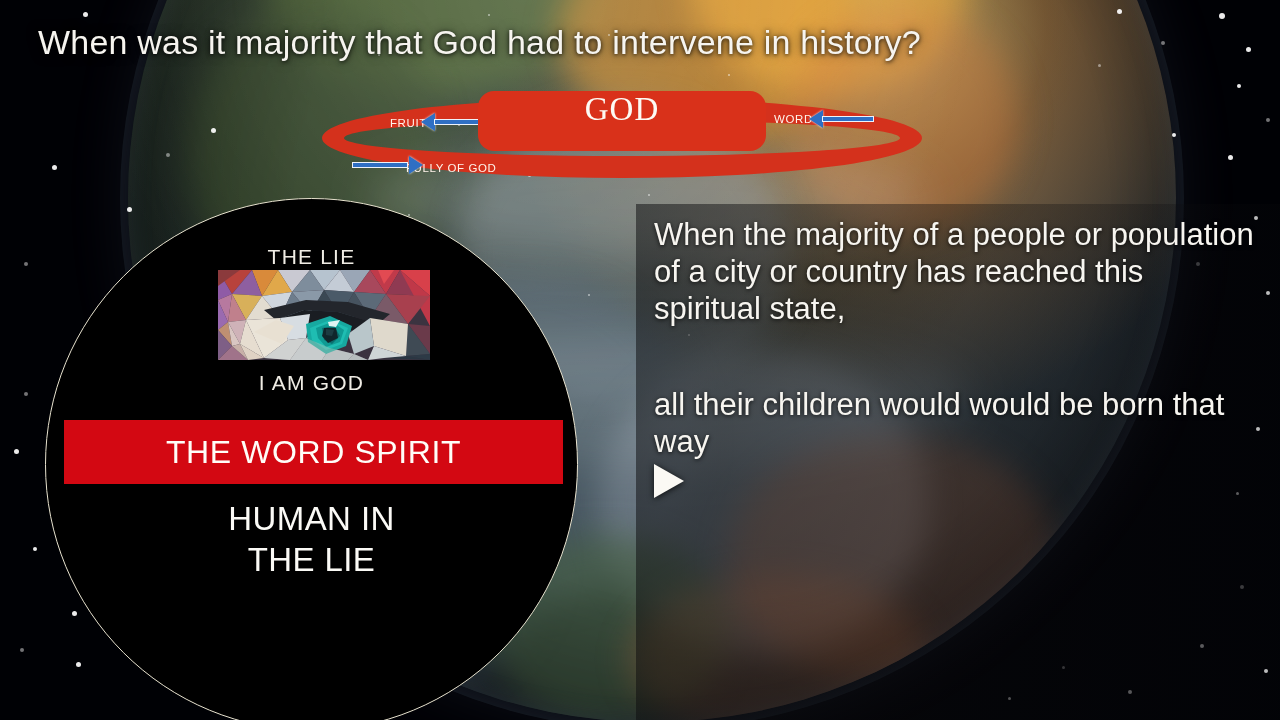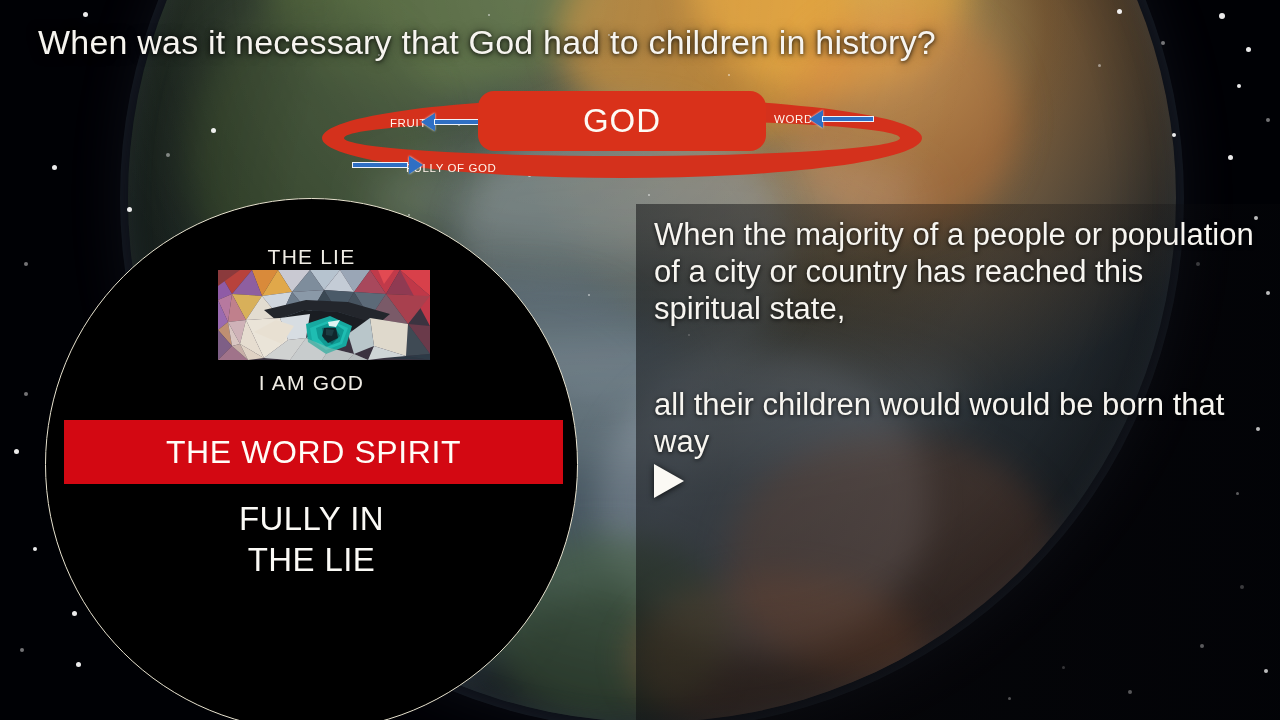--- a/index.html
+++ b/index.html
@@ -118,22 +118,22 @@
   }
   .god-box {
     position: absolute;
     left: 156px;
     top: 5px;
     width: 288px;
     height: 60px;
     background: #d9311a;
     border-radius: 16px;
     display: flex;
-    align-items: center;
     justify-content: center;
+    font-family: Liberation Serif, serif;
   }
   .god-box span {
     font-size: 33px;
     color: #fdfaf4;
     letter-spacing: 1px;
   }
   .ring-label {
     position: absolute;
     font-size: 11.5px;
     color: #fff3ea;
@@ -352,21 +352,21 @@
     <div class="star dim" style="left:20px;  top:648px; width:4px; height:4px;"></div>
     <div class="star" style="left:76px;  top:662px; width:5px; height:5px;"></div>
     <div class="star faint" style="left:1240px;top:585px; width:4px; height:4px;"></div>
     <div class="star dim" style="left:1200px;top:644px; width:4px; height:4px;"></div>
     <div class="star" style="left:1264px;top:669px; width:4px; height:4px;"></div>
     <div class="star dim" style="left:1128px;top:690px; width:4px; height:4px;"></div>
     <div class="star faint" style="left:1062px;top:666px; width:3px; height:3px;"></div>
     <div class="star dim" style="left:1008px;top:697px; width:3px; height:3px;"></div>
   </div>
 
-  <div class="title">When was it necessary that God had to children in history?</div>
+  <div class="title">When was it majority that God had to intervene in history?</div>
 
   <div class="cycle">
     <div class="cycle-ring"></div>
 
     <div class="ring-label lbl-love">FRUIT</div>
     <div class="ring-label lbl-word">FULLY OF GOD</div>
     <div class="ring-label lbl-fruit">WORD</div>
 
     <div class="arrow left arr-love">
       <div class="head"></div>
@@ -474,21 +474,21 @@
       </svg>
     </div>
 
     <div class="c-iamgod">I AM GOD</div>
 
     <div class="spirit-banner">
       <span>THE WORD SPIRIT</span>
     </div>
 
     <div class="c-fully">
-      <div>FULLY IN</div>
+      <div>HUMAN IN</div>
       <div>THE LIE</div>
     </div>
   </div>
 
   <div class="panel">
     <div class="panel-inner">
       <div class="ptext">When the majority of a people or population of a city or country has reached this spiritual state,</div>
       <div class="pgap"></div>
       <div class="ptext">all their children would would be born that way</div>
       <div class="flood-row">

